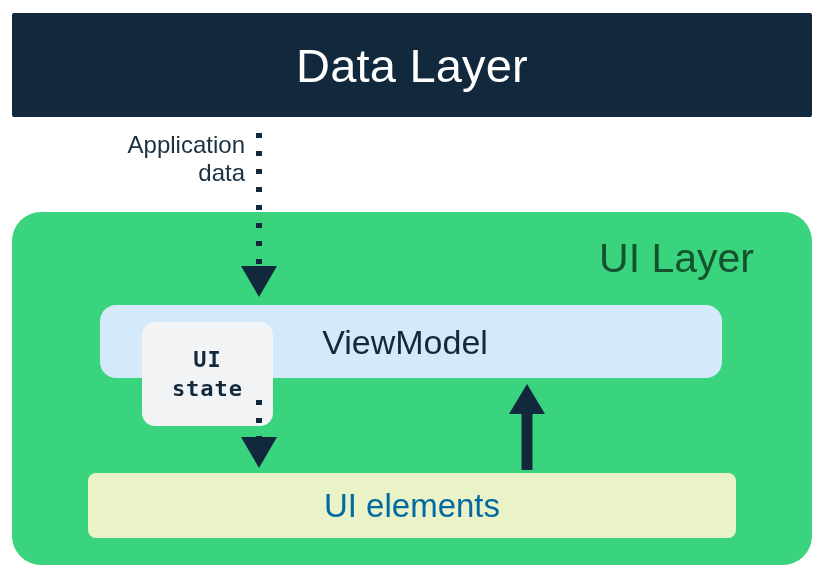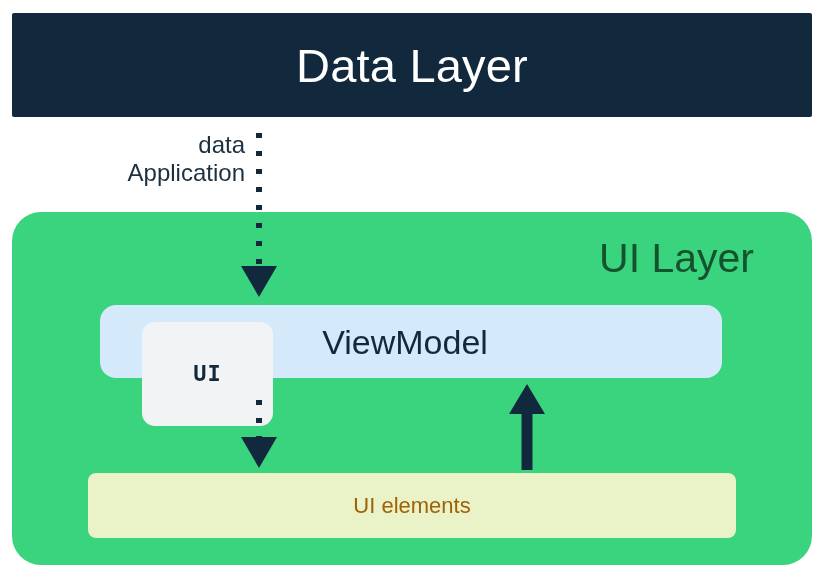--- a/index.html
+++ b/index.html
@@ -127,22 +127,22 @@
     top: 261px;
     width: 648px;
     height: 65px;
     background: #eaf2c8;
     border-radius: 8px;
     display: flex;
     align-items: center;
     justify-content: center;
   }
   .ui-elements-label {
-    color: #a16207;
-    font-size: 22px;
+    color: #0369a1;
+    font-size: 33px;
     font-weight: 400;
     line-height: 1;
   }
 
   
   .arrow-layer {
     position: absolute;
     left: 0;
     top: 0;
     width: 824px;
@@ -153,34 +153,35 @@
 </head>
 <body>
 
 <div id="diagram">
 
   <div class="data-layer">
     <span class="data-layer-label">Data Layer</span>
   </div>
 
   <div class="app-data-label">
+    <div>Application</div>
     <div>data</div>
-    <div>Application</div>
   </div>
 
   <div class="ui-layer">
 
     <span class="ui-layer-label">UI Layer</span>
 
     <div class="viewmodel-box">
       <span class="viewmodel-label">ViewModel</span>
     </div>
 
     <div class="ui-state-chip">
       <span class="ui-state-line">UI</span>
+      <span class="ui-state-line">state</span>
     </div>
 
     <div class="ui-elements-box">
       <span class="ui-elements-label">UI elements</span>
     </div>
 
   </div>
 
   <svg class="arrow-layer" viewBox="0 0 824 579" xmlns="http://www.w3.org/2000/svg">
 

